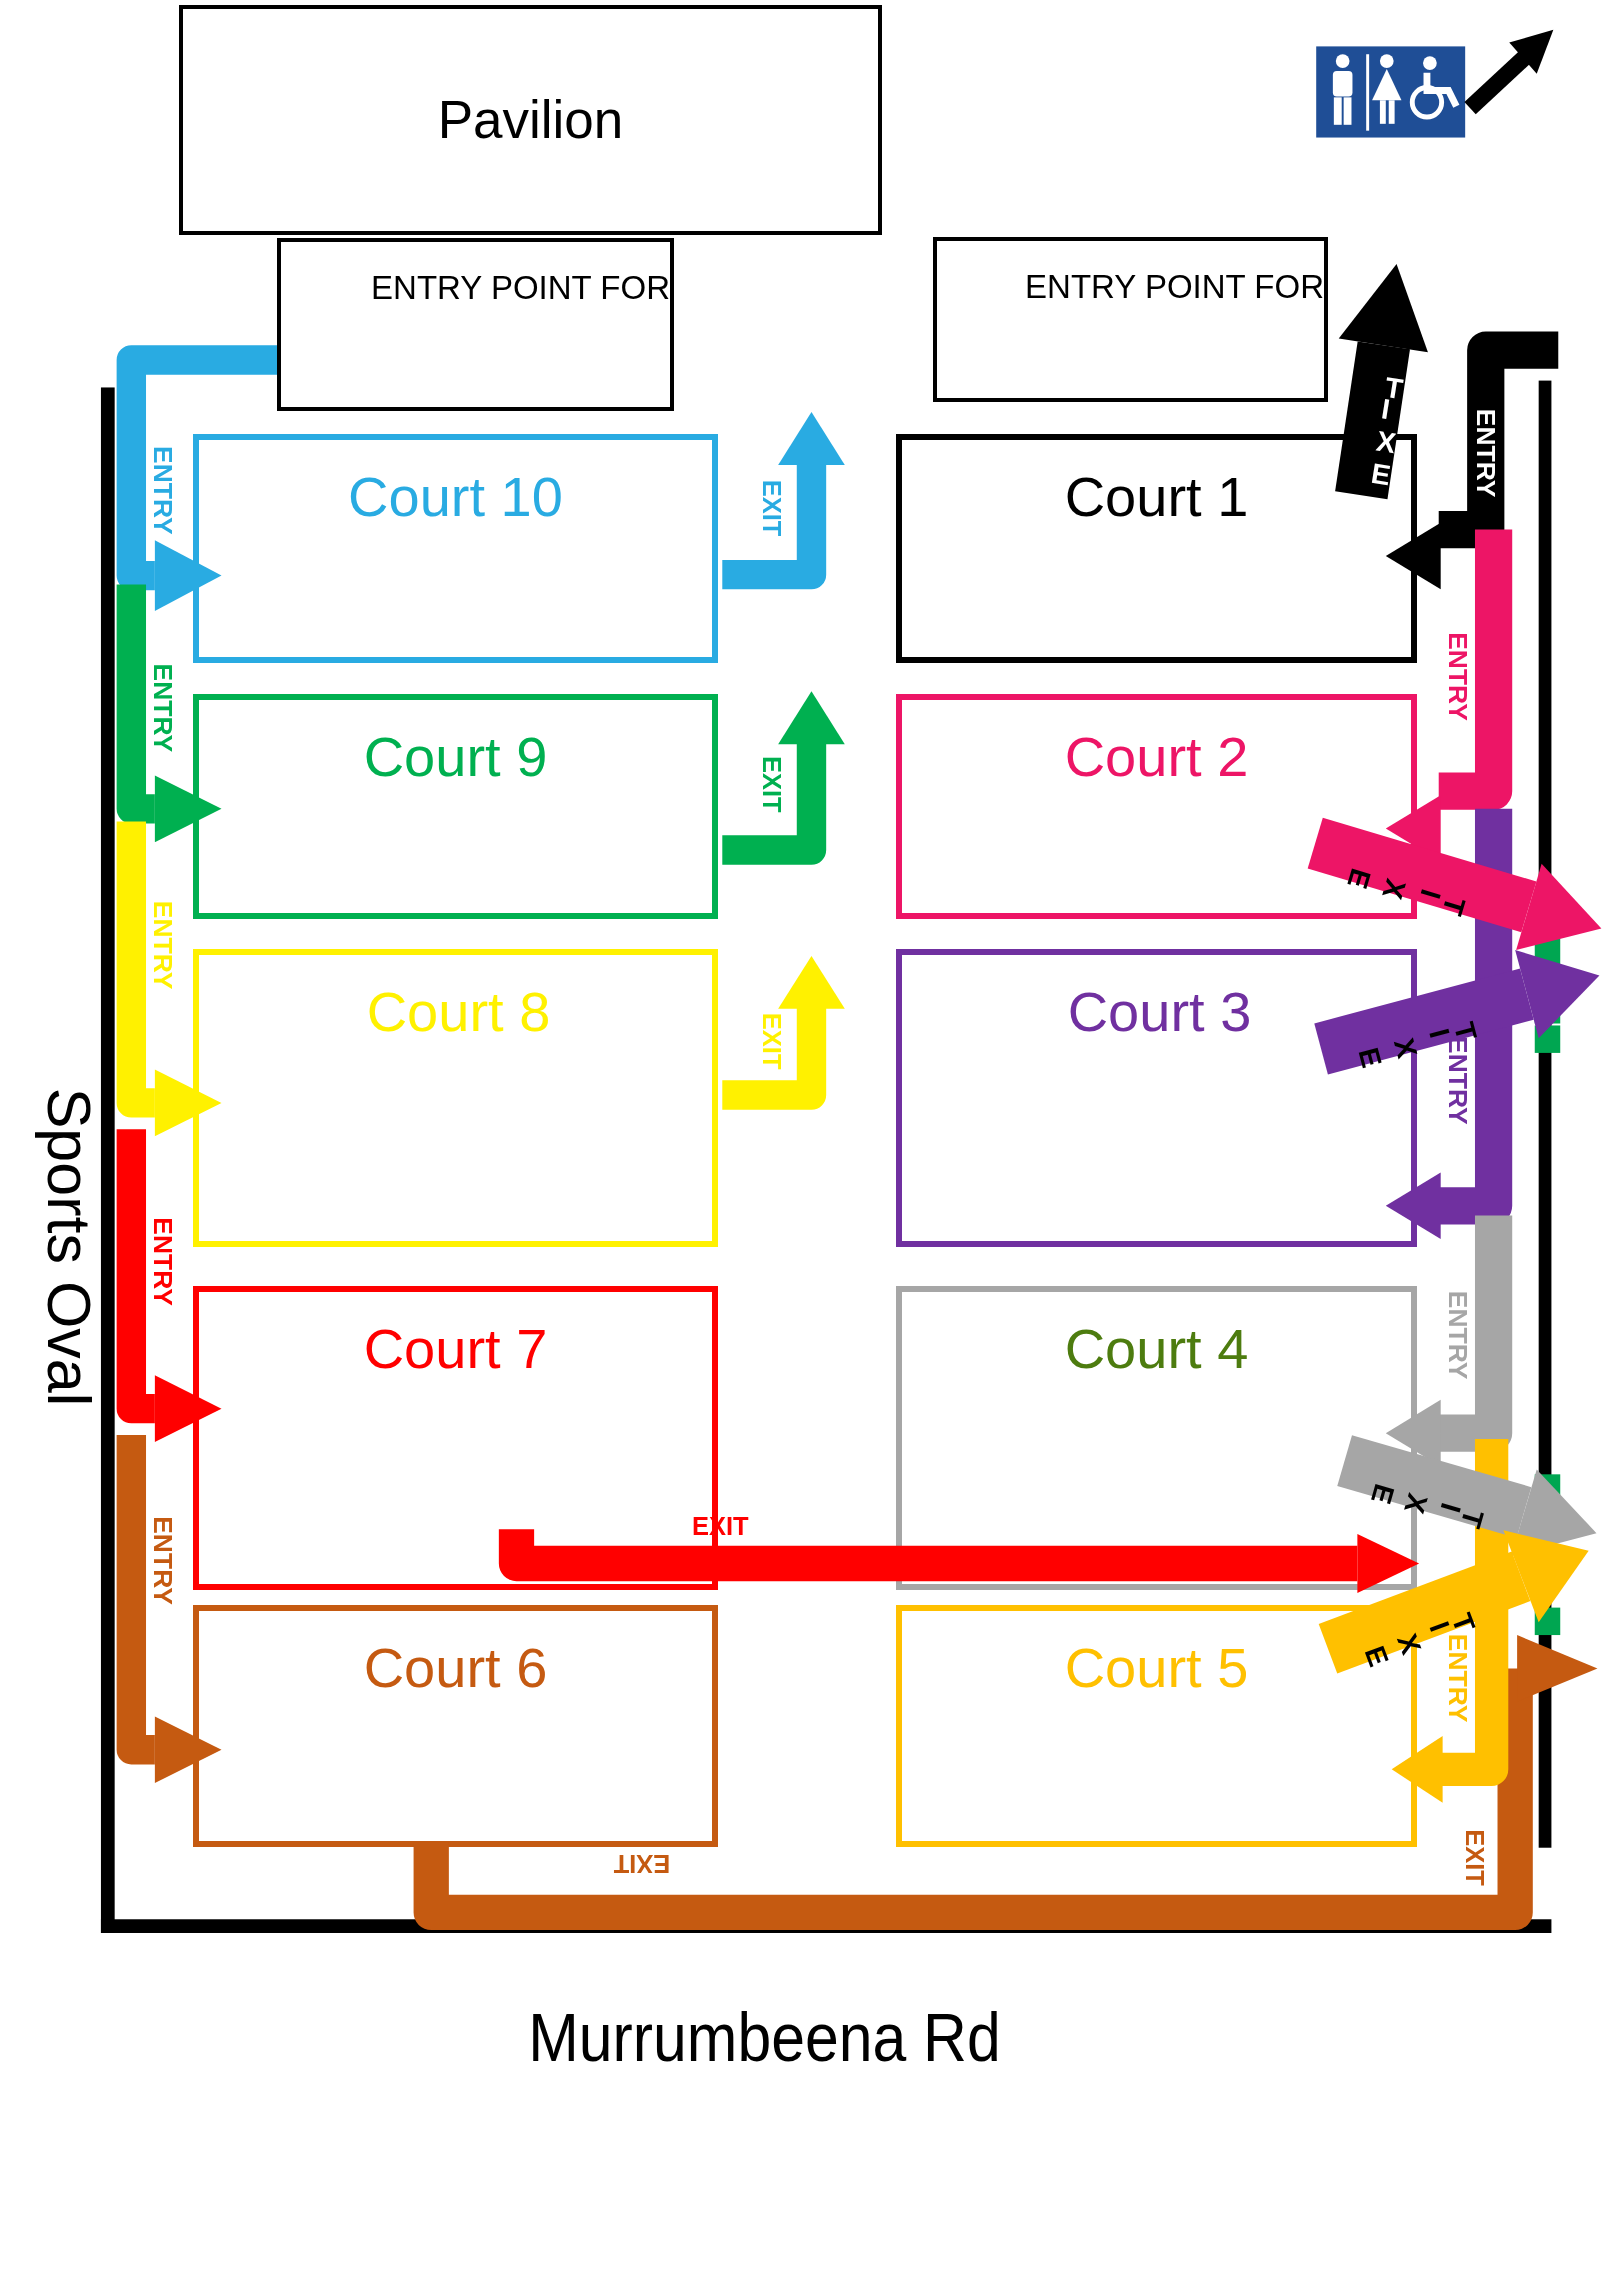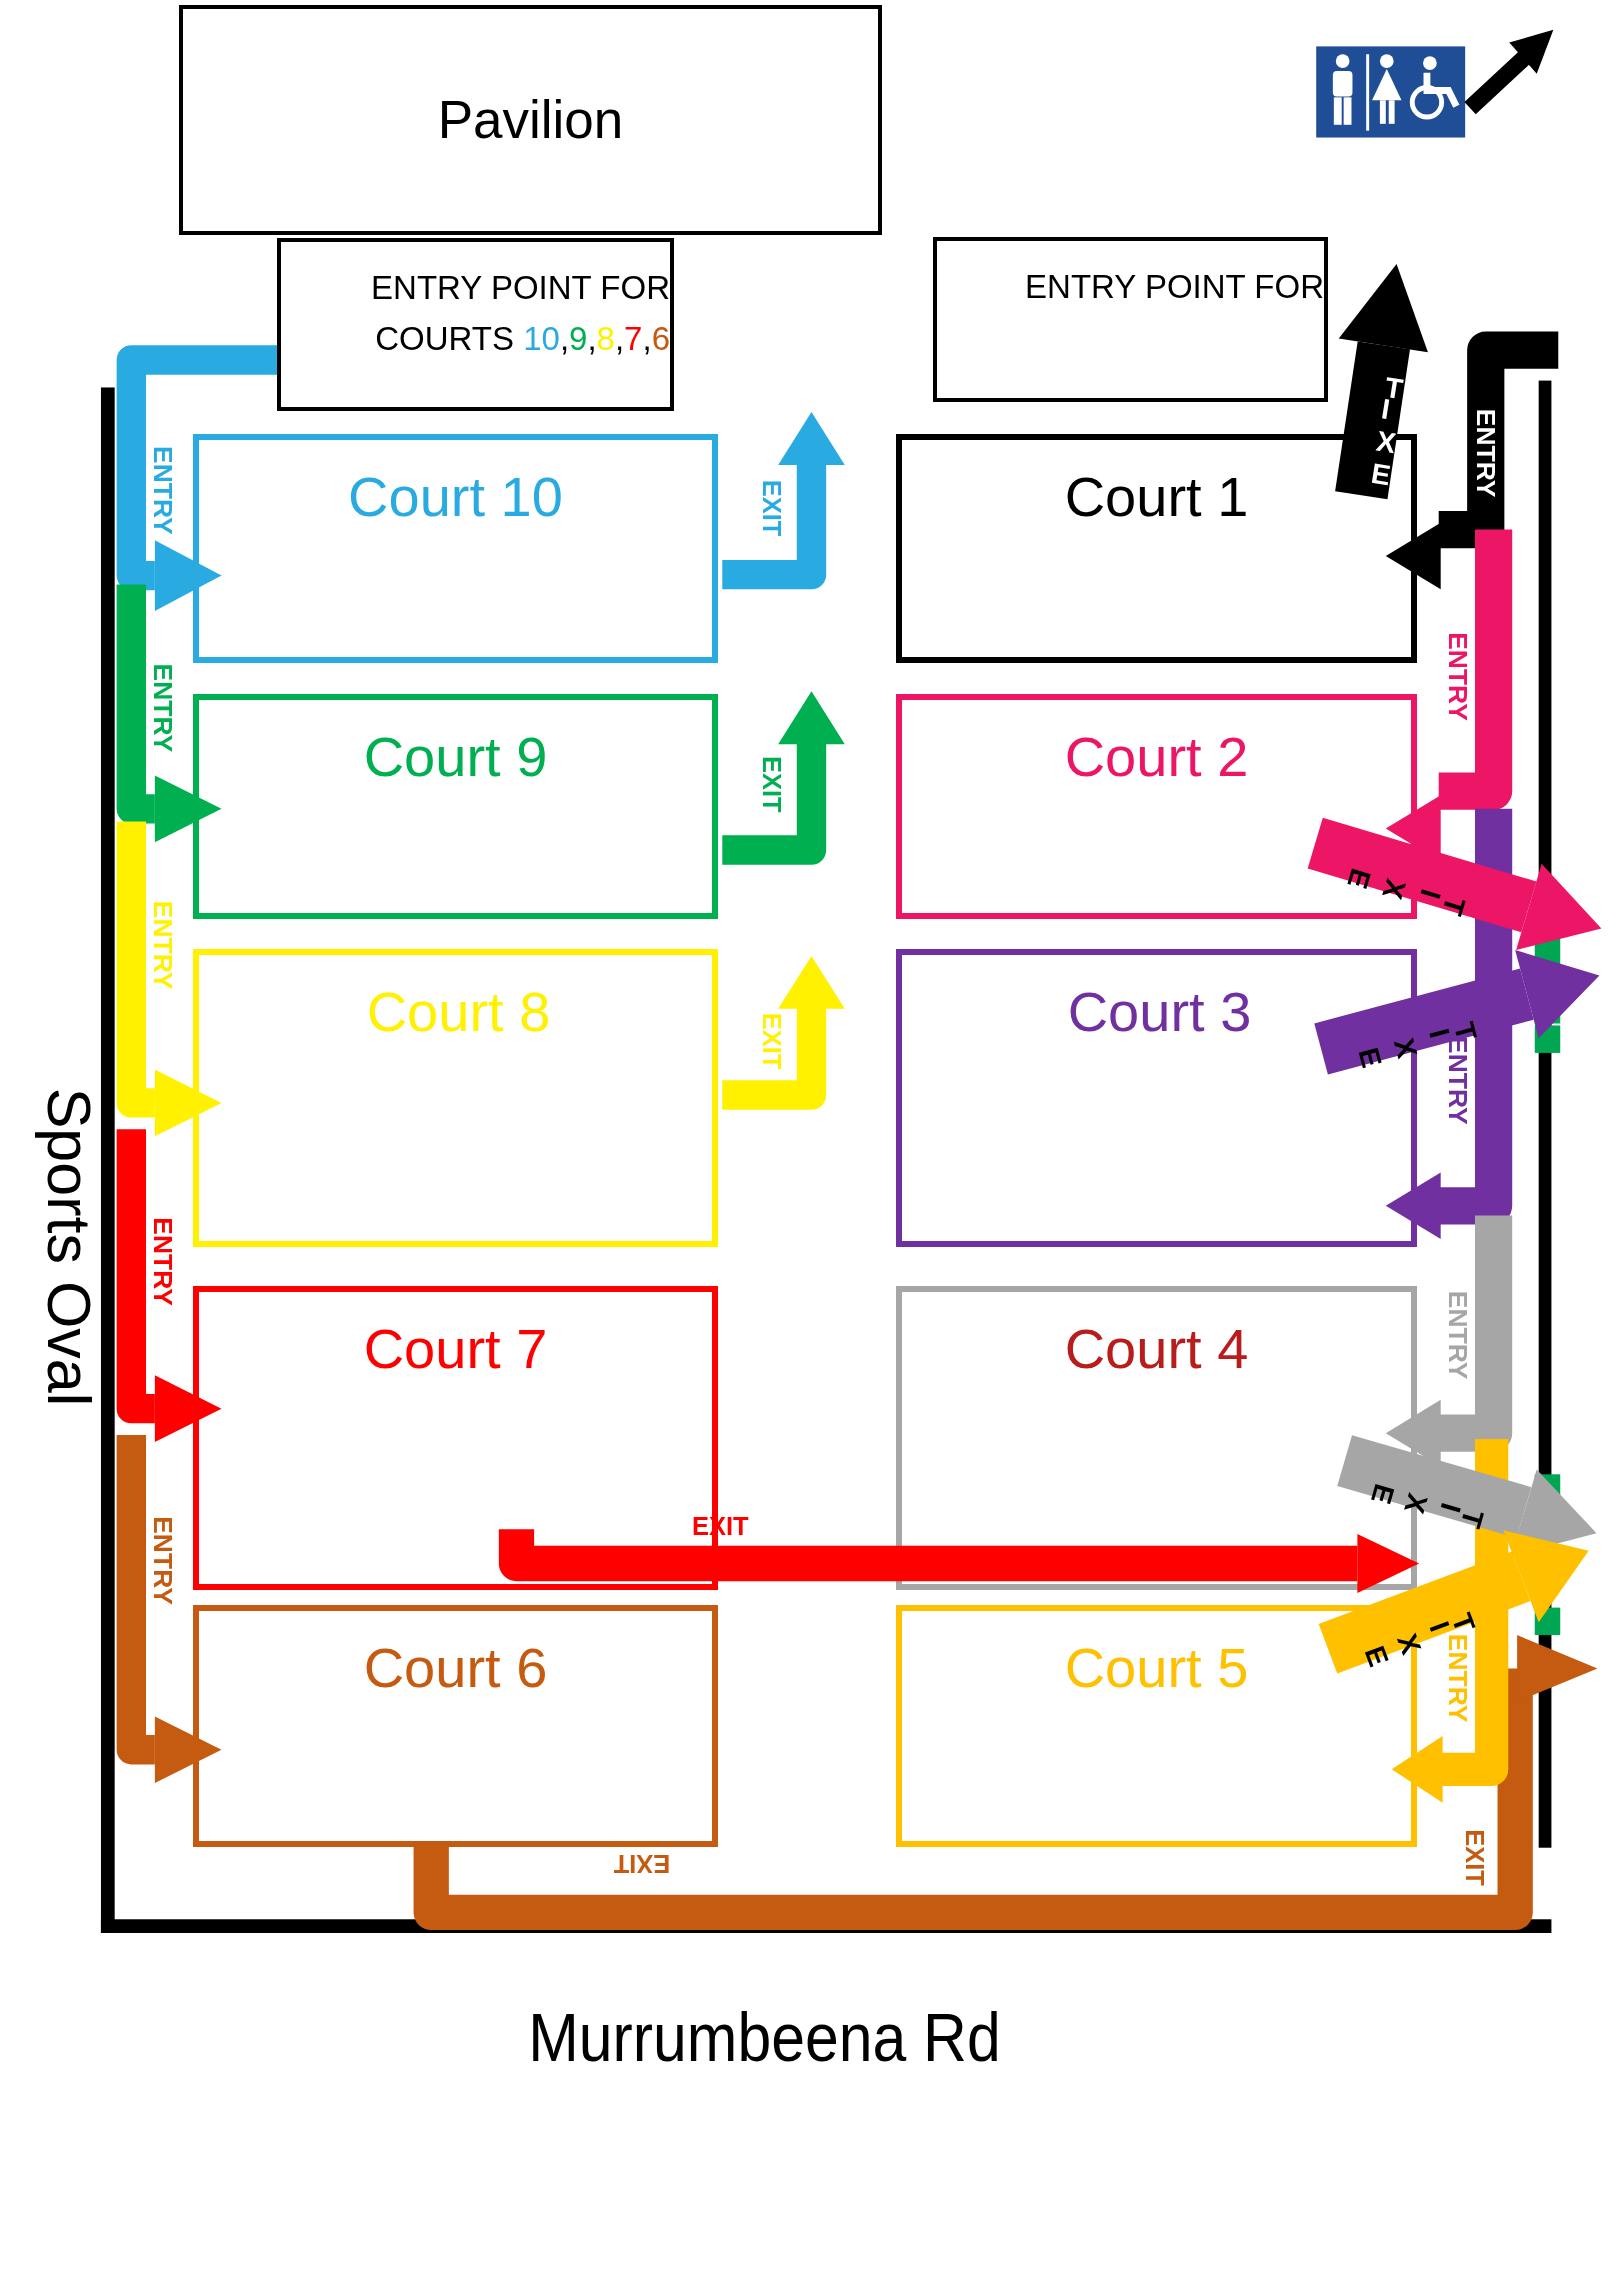--- a/index.html
+++ b/index.html
@@ -51,21 +51,21 @@
 <div class="court colR row1" style="border-color: rgb(0, 0, 0);">
     <div class="court-title" style="color: rgb(0, 0, 0);">Court 1</div>
   </div>
 <div class="court colR row2" style="border-color: rgb(237, 21, 102);">
     <div class="court-title" style="color: rgb(237, 21, 102);">Court 2</div>
   </div>
 <div class="court colR row3" style="border-color: rgb(112, 48, 160);">
     <div class="court-title" style="color: rgb(112, 48, 160);">Court 3</div>
   </div>
 <div class="court colR row4" style="border-color: rgb(166, 166, 166);">
-    <div class="court-title" style="color: #b91c1c;">Court 4</div>
+    <div class="court-title" style="color: #4d7c0f;">Court 4</div>
   </div>
 <div class="court colR row5" style="border-color: rgb(255, 192, 0);">
     <div class="court-title" style="color: rgb(255, 192, 0);">Court 5</div>
   </div>
 
 <div class="sports-oval">Sports Oval</div>
 <div class="road">Murrumbeena Rd</div>
 
 <svg class="overlay" width="1621" height="2293" viewBox="0 0 1654 2339">
 
@@ -218,19 +218,18 @@
     <text class="lbl-diag" fill="#000000" x="1392" y="1684" rotate="90" letter-spacing="16" transform="rotate(-20.6 1392 1684)">EXIT</text>
   </g>
 </svg>
 
 <div class="outlined-box pavilion">
   <span>Pavilion</span>
 </div>
 
 <div class="outlined-box entry-box entry-box-left">
   <div>ENTRY POINT FOR</div>
-  <div><span>COURTS </span><span><span style="color: rgb(41, 171, 226);">10</span><span>,</span><span style="color: rgb(0, 176, 80);">9</span><span>,</span><span style="color: rgb(255, 241, 0);">8</span><span>,</span><span style="color: rgb(255, 0, 0);">7</span><span>,</span><span style="color: rgb(197, 90, 17);">6</span></span></div>
 </div>
 
 <div class="outlined-box entry-box entry-box-right">
   <div>ENTRY POINT FOR</div>
 </div>
 
 
 </body></html>

